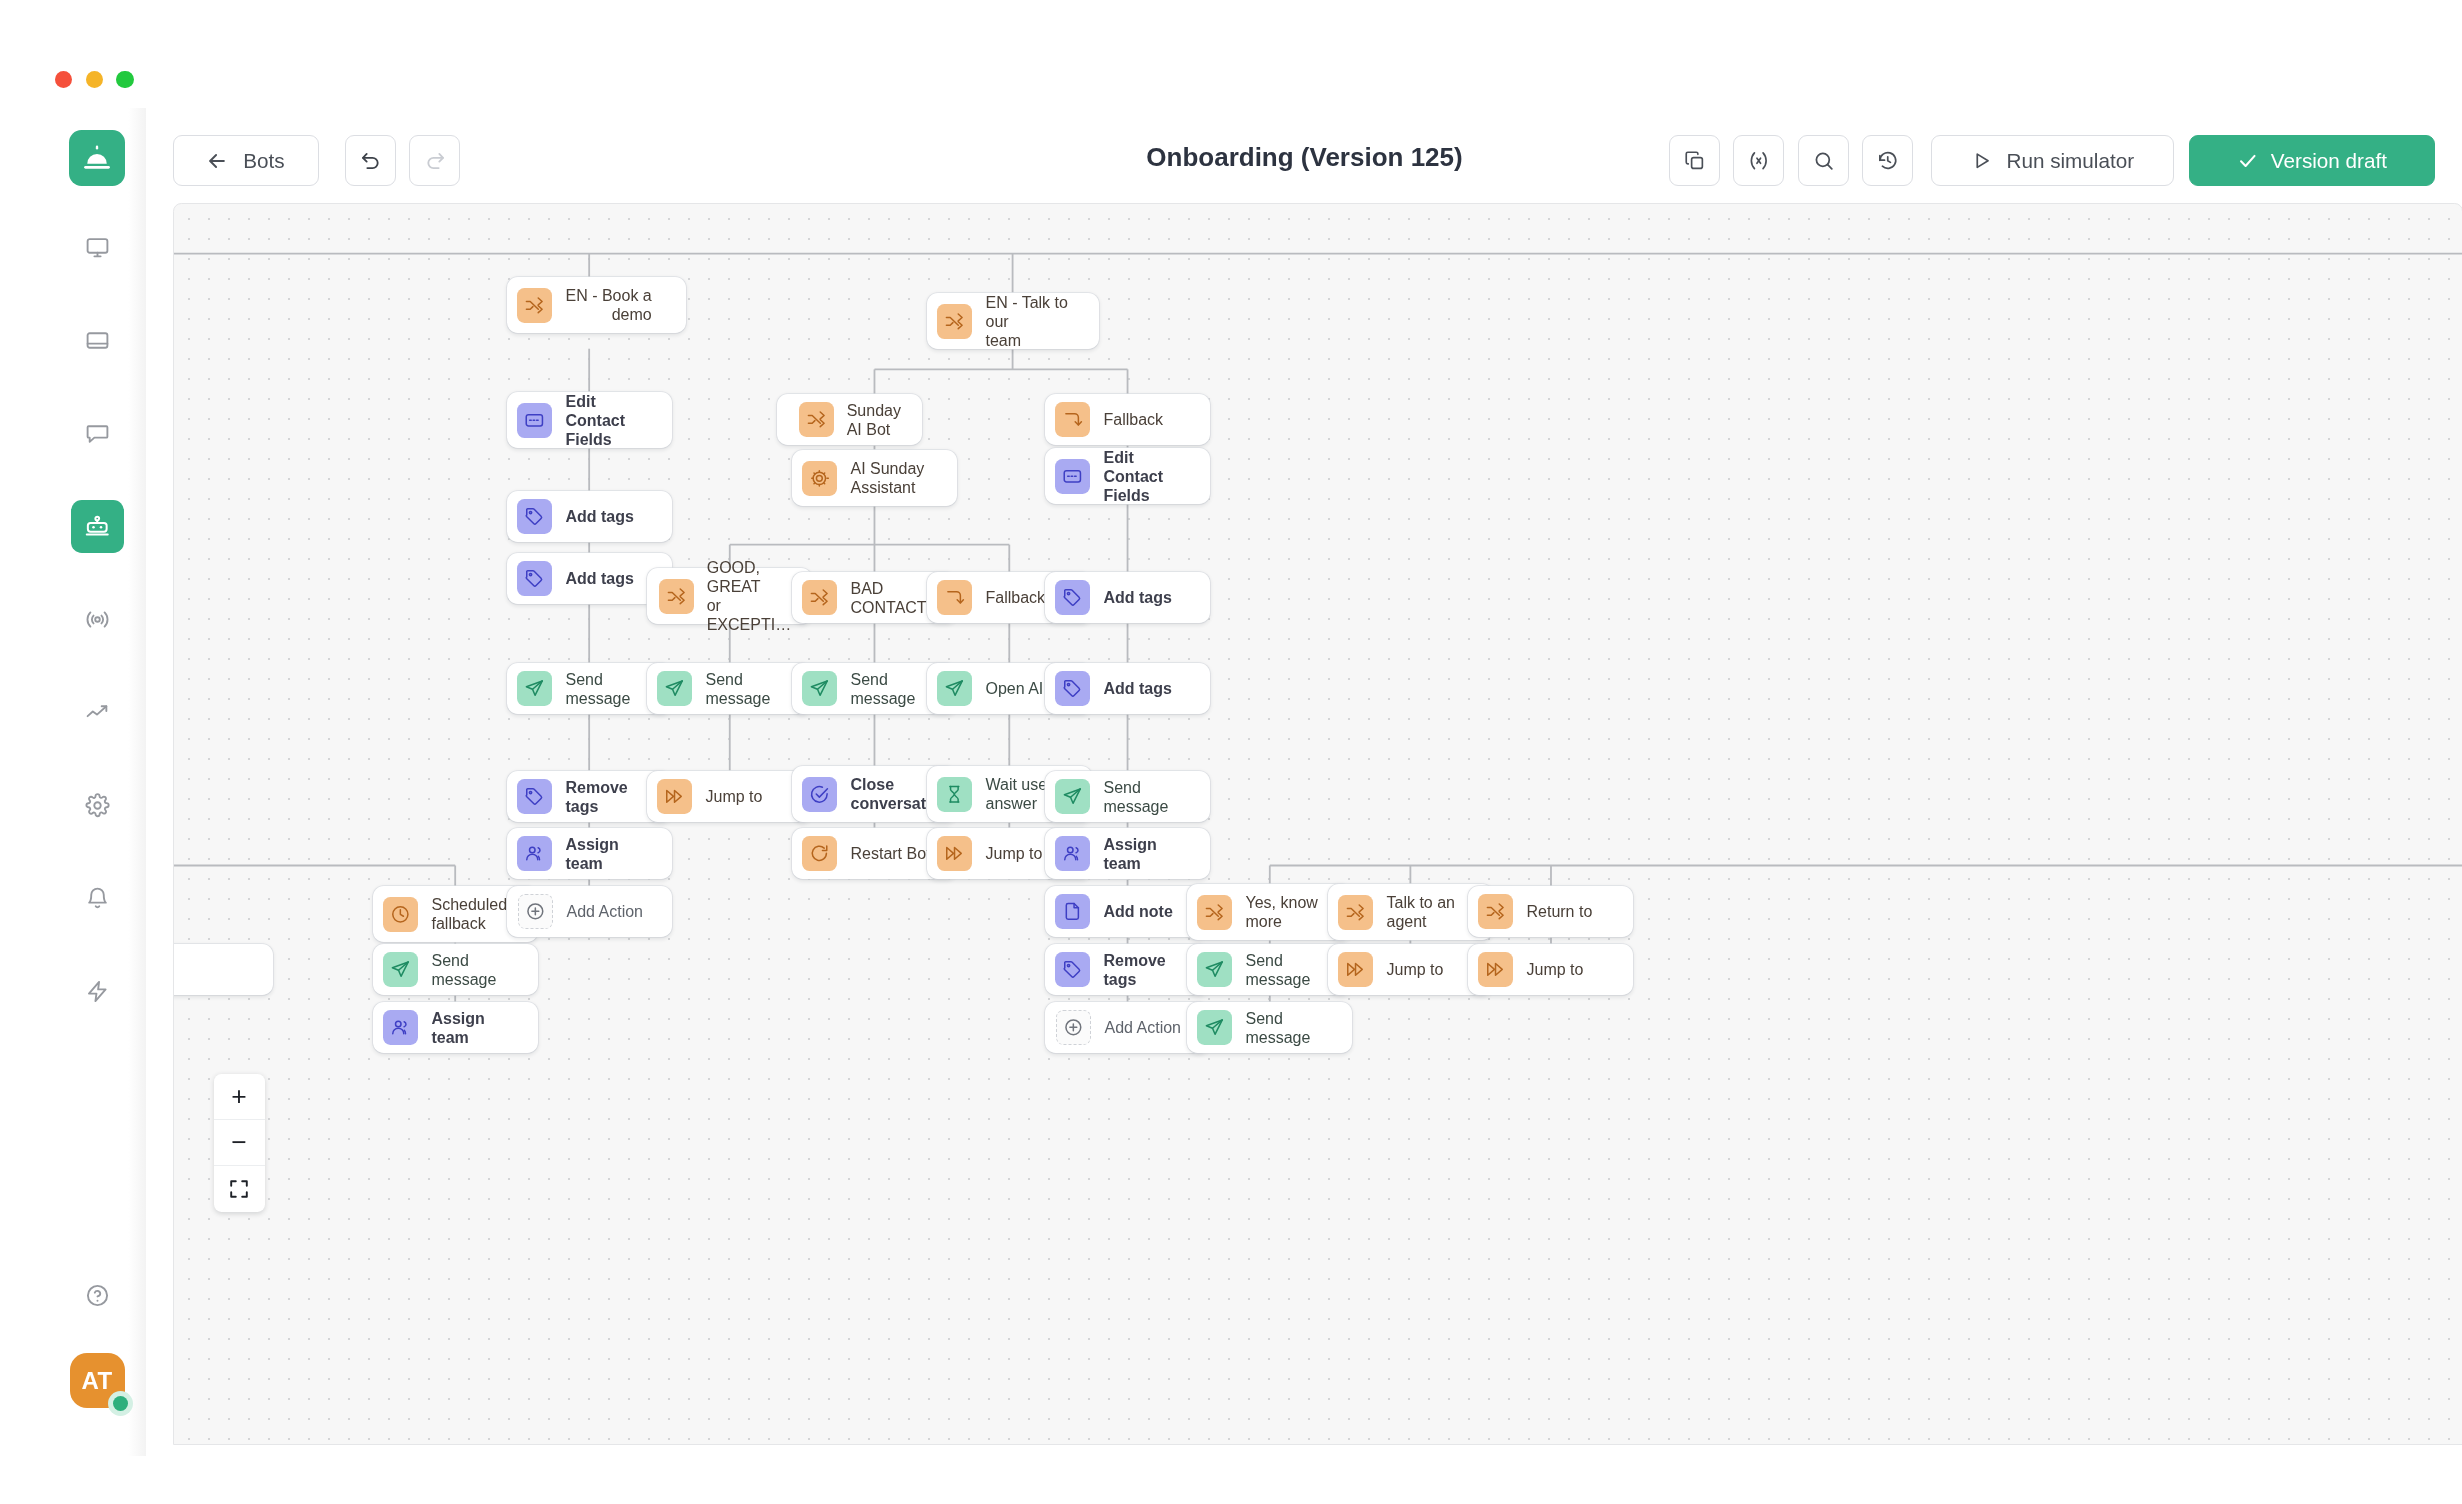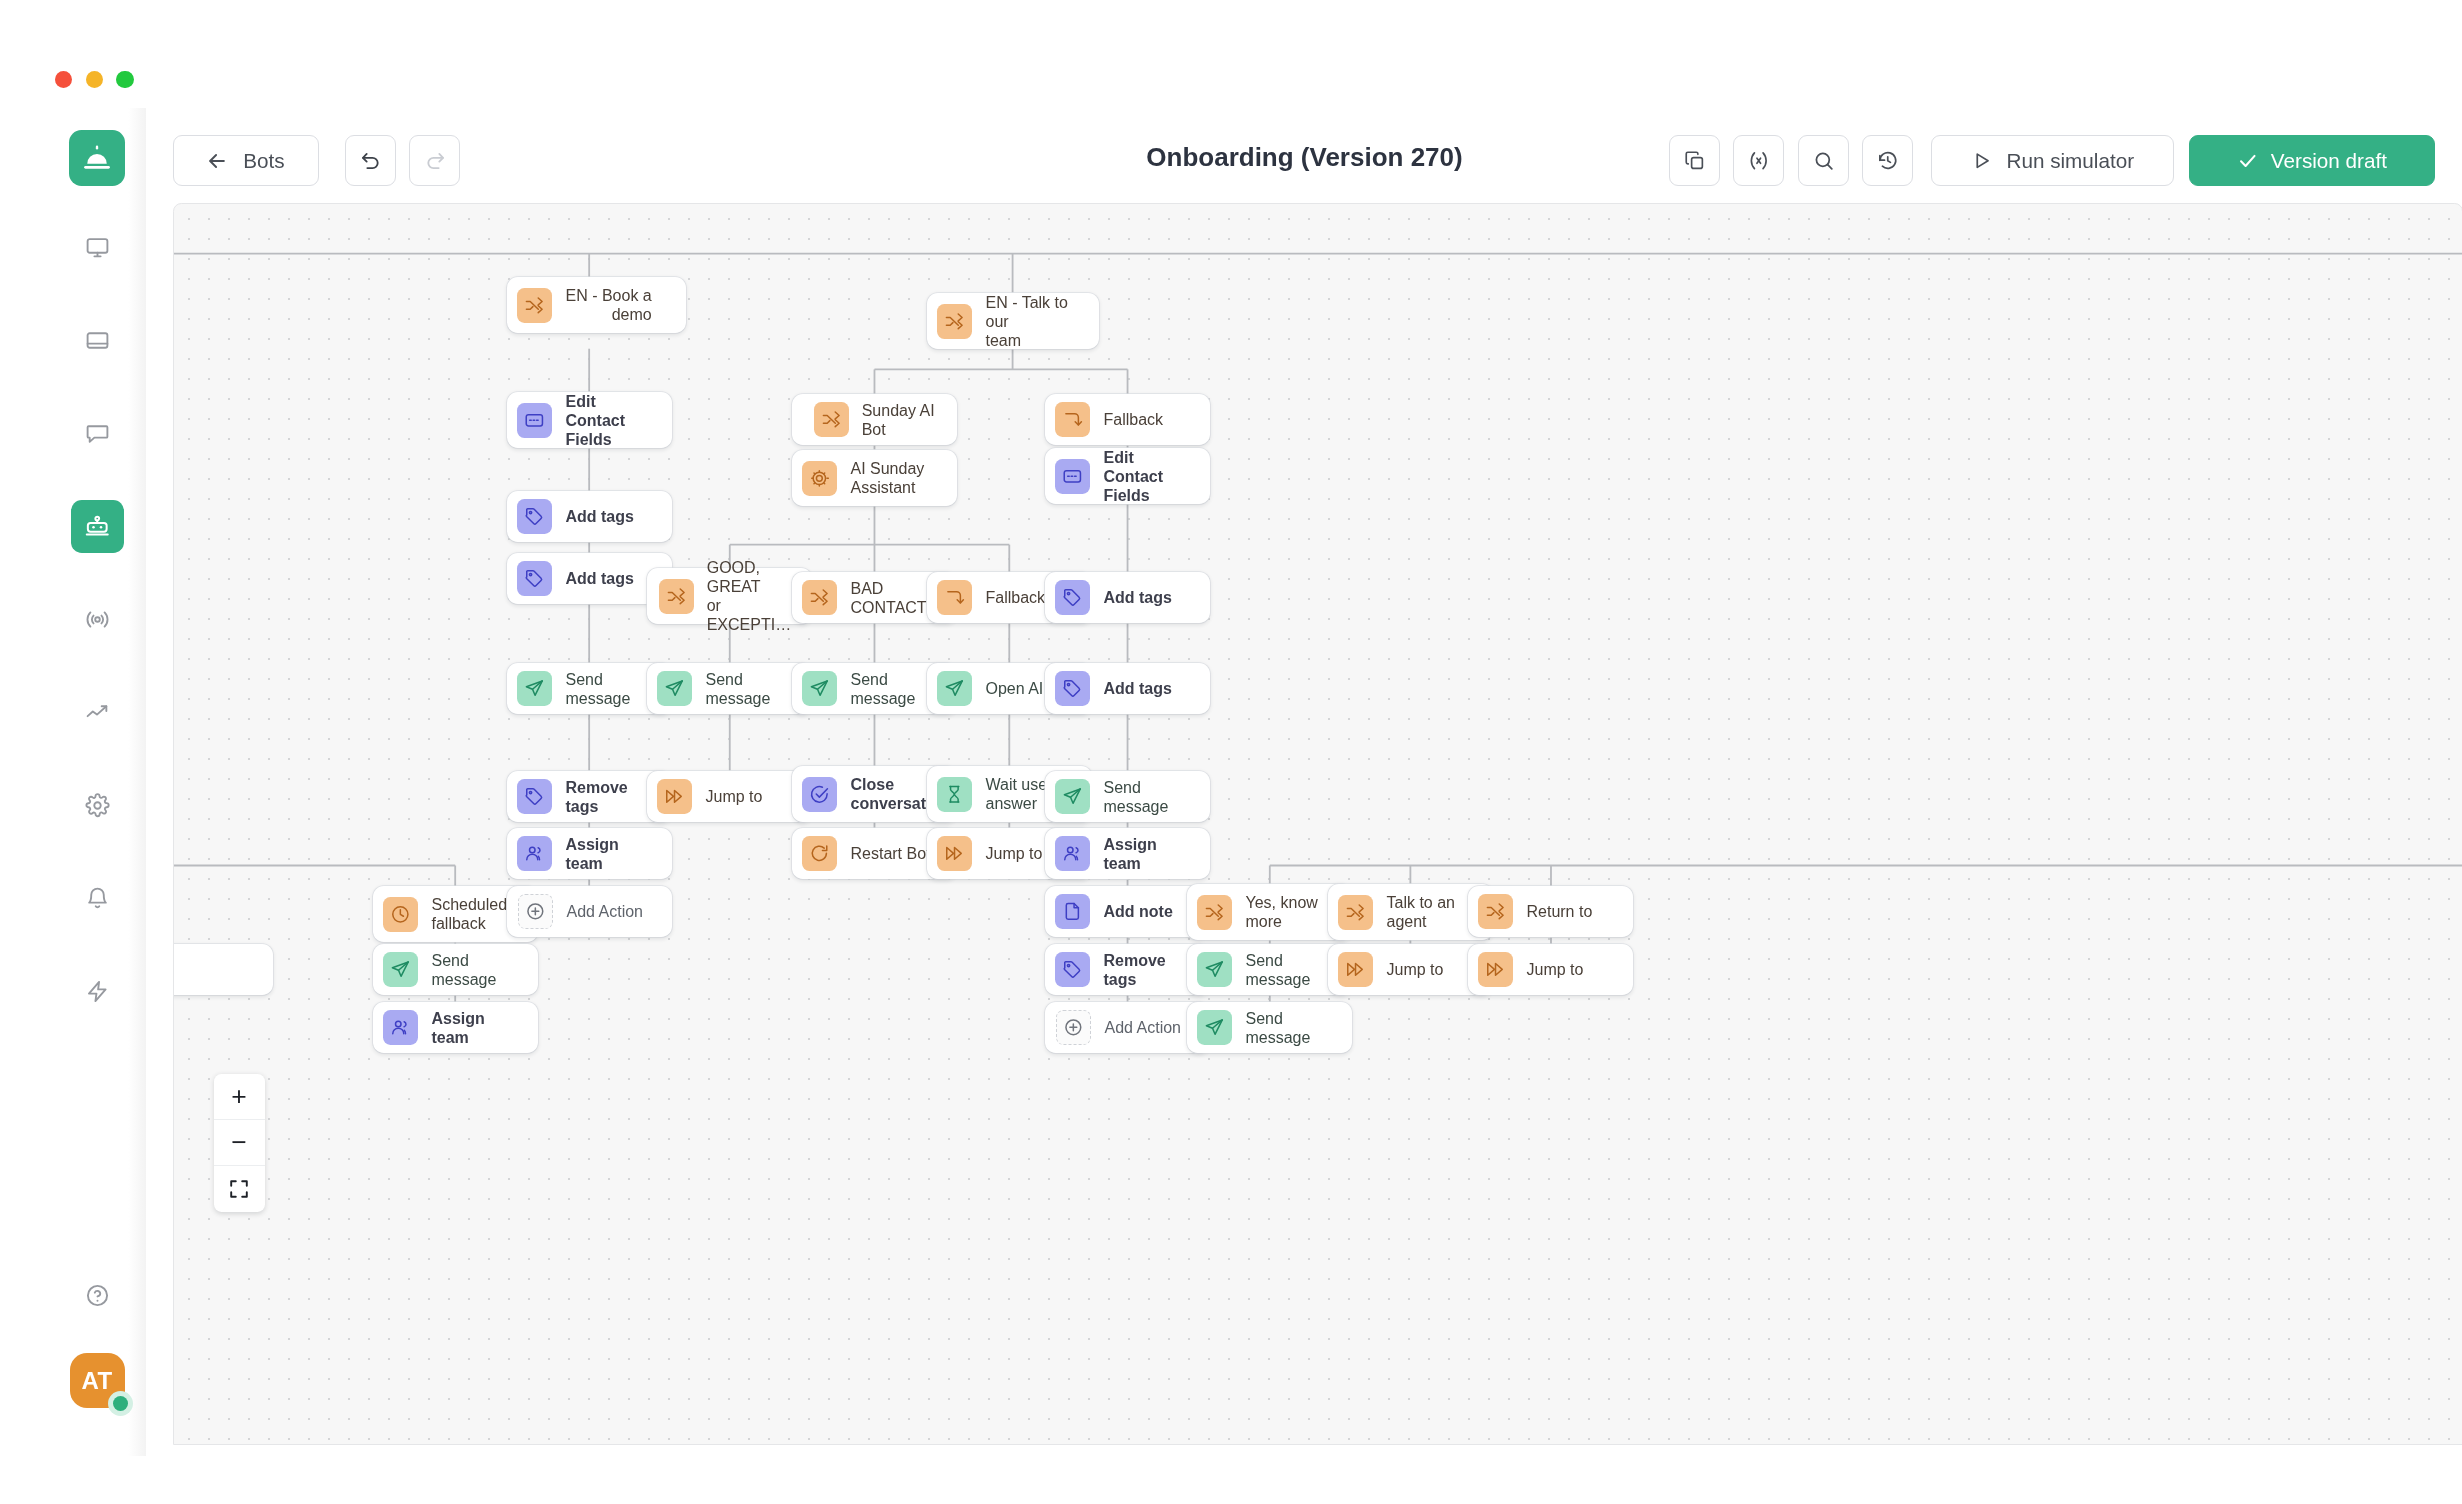--- a/index.html
+++ b/index.html
@@ -359,21 +359,21 @@
 
       <div class="btn btn-publish">
         <span>
           <svg width="21.5" height="21.5" viewBox="0 0 24 24" fill="none" stroke="#ffffff" stroke-width="2.3" stroke-linecap="round" stroke-linejoin="round">
             <path d="M4.5 12.6 9.6 17.8 19.6 6.6"></path>
           </svg>
         </span>
         <span>Version draft</span>
       </div>
 
-      <div class="page-title">Onboarding (Version 270)</div>
+      <div class="page-title">Onboarding (Version 125)</div>
     </div>
 
     <div class="canvas">
 
       <svg class="edges" viewBox="0 0 2769 1502" preserveAspectRatio="none">
         <g stroke="#b9bbbf" stroke-width="2.2" fill="none">
 
           <path d="M0 60 H2769"></path>
 
           <path d="M502 60 V107"></path>
@@ -464,21 +464,21 @@
           <div class="node t-purple w2" style="left: 333px; top: 188px; width: 165px; height: 56px;">
             <span class="nicon">
               <svg width="20.7" height="20.7" viewBox="0 0 24 24" fill="none" stroke="currentColor" stroke-width="1.75" stroke-linecap="round" stroke-linejoin="round">
                 <rect x="2.6" y="5.5" width="18.8" height="13" rx="2.6"></rect>
                 <path d="M6.6 12h1.8M10.6 12h1.8M14.6 12h1.8"></path>
               </svg>
             </span>
             <span class="nlabel">Edit Contact
 Fields</span>
           </div>
-          <div class="node t-orange" style="left: 618px; top: 190px; width: 165px; height: 51px; padding-left: 22px;">
+          <div class="node t-orange" style="left: 603px; top: 190px; width: 145px; height: 51px; padding-left: 22px;">
             <span class="nicon">
               <svg width="20.7" height="20.7" viewBox="0 0 24 24" fill="none" stroke="currentColor" stroke-width="1.75" stroke-linecap="round" stroke-linejoin="round">
                 <path d="M16.5 3.5 21 7.5l-4.5 4"></path>
                 <path d="M2.8 7.5h4.4l9.4 9"></path>
                 <path d="M2.8 16.5h4.4l3.1-3"></path>
                 <path d="M16.5 12.5 21 16.5l-4.5 4"></path>
               </svg>
             </span>
             <span class="nlabel">Sunday AI Bot</span>
           </div>

